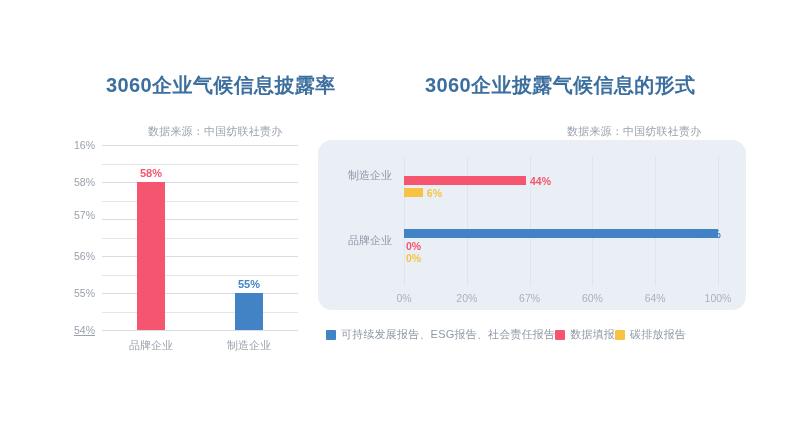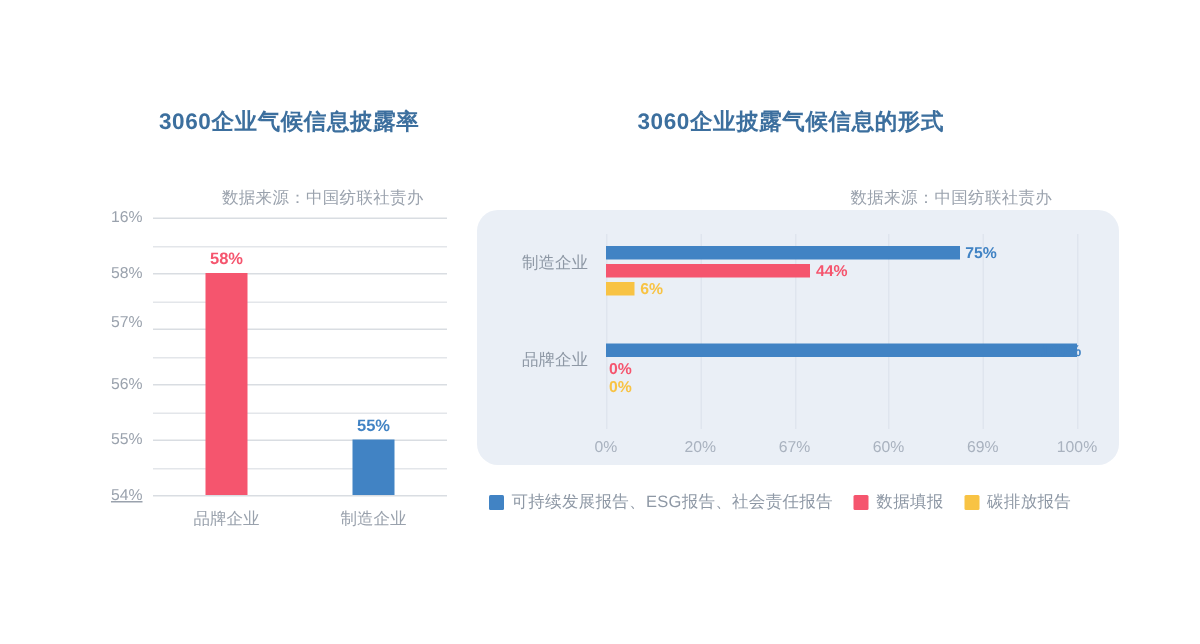--- a/index.html
+++ b/index.html
@@ -11,21 +11,21 @@
     width: 800px;
     height: 429px;
     position: relative;
     font-family: "Liberation Sans", "DejaVu Sans", sans-serif;
     overflow: hidden;
   }
 
   
   .chart-title {
     position: absolute;
-    font-size: 15px;
+    font-size: 20px;
     font-weight: bold;
     letter-spacing: 0.4px;
     color: #3c6f9e;
     white-space: nowrap;
   }
   #title-left  { left: 106px; top: 72px; }
   #title-right { left: 425px; top: 72px; }
 
   .source-note {
     position: absolute;
@@ -169,21 +169,20 @@
     white-space: nowrap;
   }
 
   
   #legend {
     position: absolute;
     left: 326px;
     top: 327px;
     display: flex;
     align-items: center;
-    gap: 14px;
   }
   .legend-item {
     display: flex;
     align-items: center;
     gap: 5px;
   }
   .legend-swatch {
     width: 10px;
     height: 10px;
     border-radius: 1px;
@@ -240,28 +239,25 @@
   <div class="r-plot" id="r-plot">
       <div class="r-gridline" style="left: 0px;"></div>
       <div class="r-xlabel" style="left: 0px;">0%</div>
       <div class="r-gridline" style="left: 62.8px;"></div>
       <div class="r-xlabel" style="left: 62.8px;">20%</div>
       <div class="r-gridline" style="left: 125.6px;"></div>
       <div class="r-xlabel" style="left: 125.6px;">67%</div>
       <div class="r-gridline" style="left: 188.4px;"></div>
       <div class="r-xlabel" style="left: 188.4px;">60%</div>
       <div class="r-gridline" style="left: 251.2px;"></div>
-      <div class="r-xlabel" style="left: 251.2px;">69%</div>
+      <div class="r-xlabel" style="left: 251.2px;">64%</div>
       <div class="r-gridline" style="left: 314px;"></div>
       <div class="r-xlabel" style="left: 314px;">100%</div>
       <div class="r-catlabel" style="top: 18.5px;">制造企业</div>
-      <div class="r-bar" style="top: 8px; width: 235.5px; background: rgb(65, 131, 196);">
-        <span class="val" style="color: rgb(65, 131, 196);">75%</span>
-      </div>
-      <div class="r-bar" style="top: 20px; width: 136px; background: rgb(245, 85, 110);">
+      <div class="r-bar" style="top: 20px; width: 122px; background: rgb(245, 85, 110);">
         <span class="val" style="color: rgb(245, 85, 110);">44%</span>
       </div>
       <div class="r-bar" style="top: 32px; width: 18.84px; background: rgb(248, 195, 68);">
         <span class="val" style="color: rgb(248, 195, 68);">6%</span>
       </div>
       <div class="r-catlabel" style="top: 83.5px;">品牌企业</div>
       <div class="r-bar" style="top: 73px; width: 314px; background: rgb(65, 131, 196);">
         <span class="val" style="color: rgb(65, 131, 196); margin-left: -24px;">100%</span>
       </div>
       <div class="r-zero" style="top: 84px; color: rgb(245, 85, 110);">0%</div>

